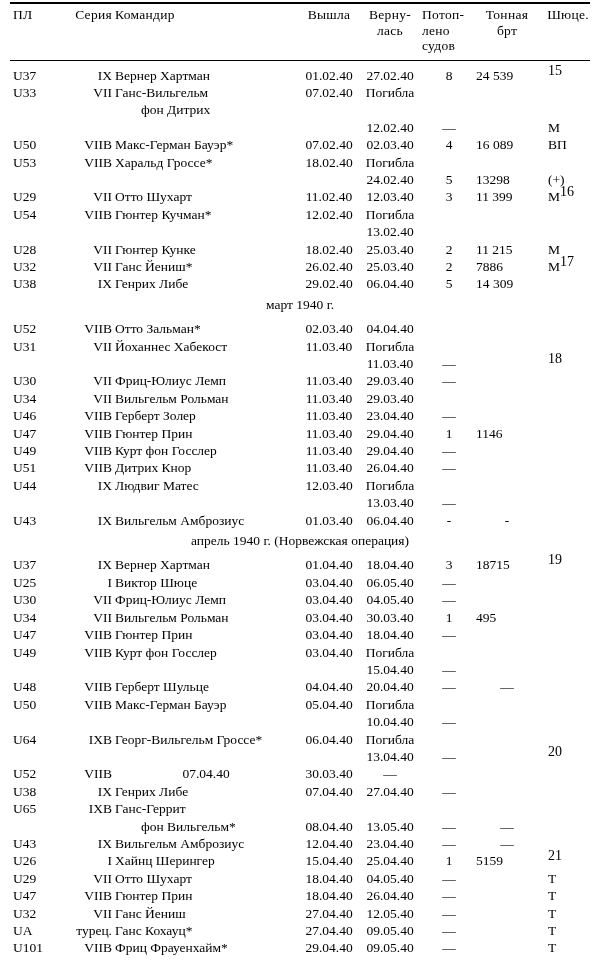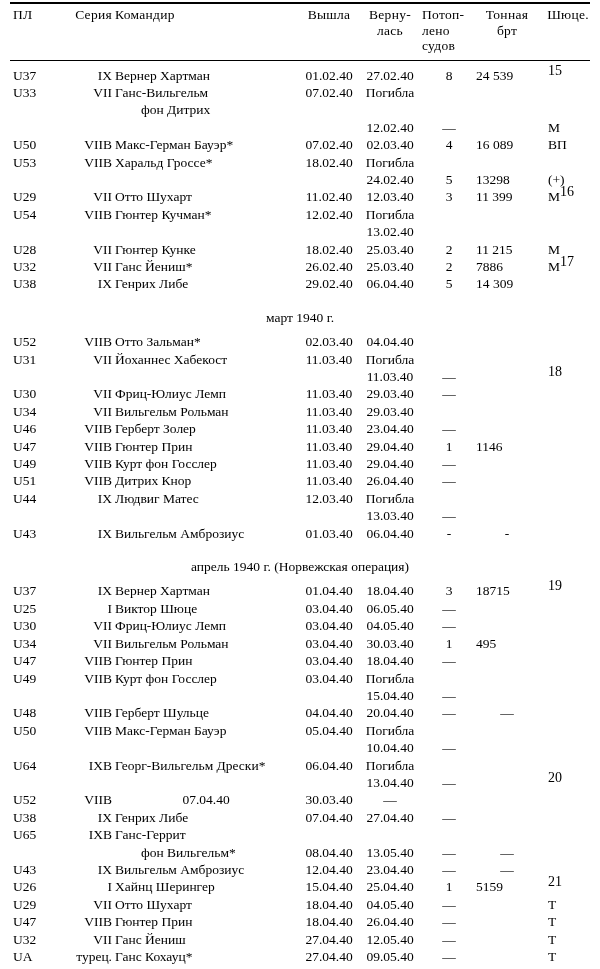--- a/index.html
+++ b/index.html
@@ -55,21 +55,21 @@
   .cell.c6 { text-align: left; padding-right: 2px; }
   .cell.c6.dashc { text-align: center; padding-right: 0; }
   .cell.c7 { padding-left: 10px; }
   .sup {
     font-size: 14px;
     vertical-align: 5px;
     line-height: 0;
   }
   .section-heading {
     text-align: center;
-    margin-top: 16px;
+    margin-top: 3px;
     margin-bottom: 7px;
     line-height: 17.4px;
   }
 </style>
 </head>
 <body>
 
 <div class="page">
   <div class="top-rule"></div>
 
@@ -453,21 +453,21 @@
         <div class="cell c2"></div>
         <div class="cell c3"></div>
         <div class="cell c4">10.04.40</div>
         <div class="cell c5">—</div>
         <div class="cell c6"></div>
         <div class="cell c7"></div>
       </div>
       <div class="row">
         <div class="cell c0">U64</div>
         <div class="cell c1">IXB</div>
-        <div class="cell c2">Георг-Вильгельм Дрески*</div>
+        <div class="cell c2">Георг-Вильгельм Гроссе*</div>
         <div class="cell c3">06.04.40</div>
         <div class="cell c4">Погибла</div>
         <div class="cell c5"></div>
         <div class="cell c6"></div>
         <div class="cell c7"></div>
       </div>
       <div class="row">
         <div class="cell c0"></div>
         <div class="cell c1"></div>
         <div class="cell c2"></div>

